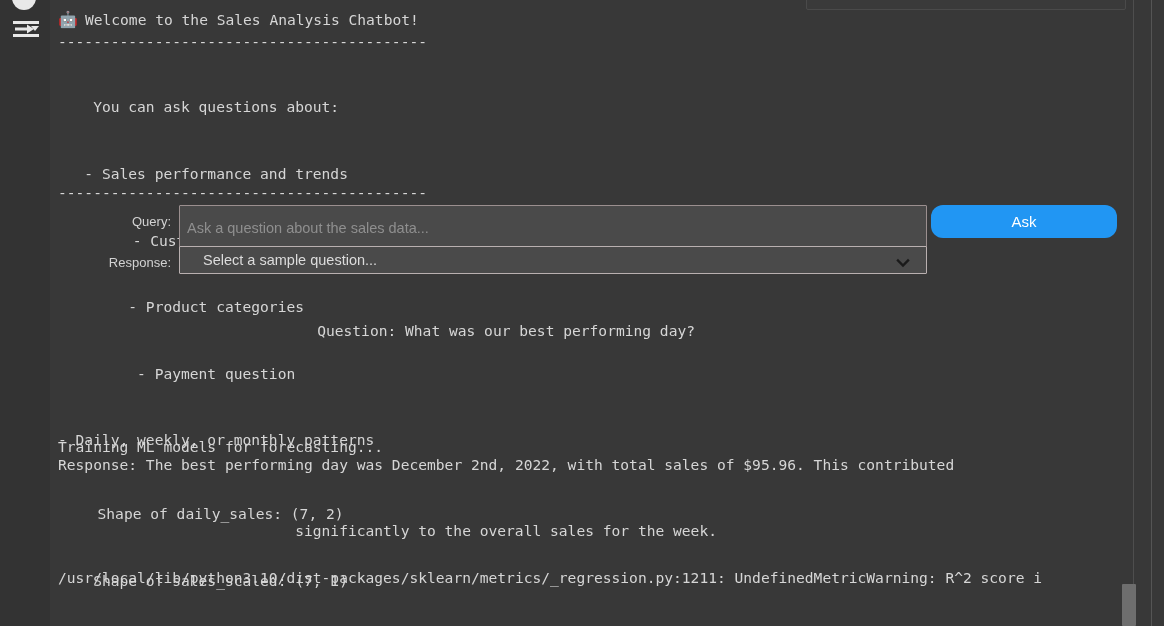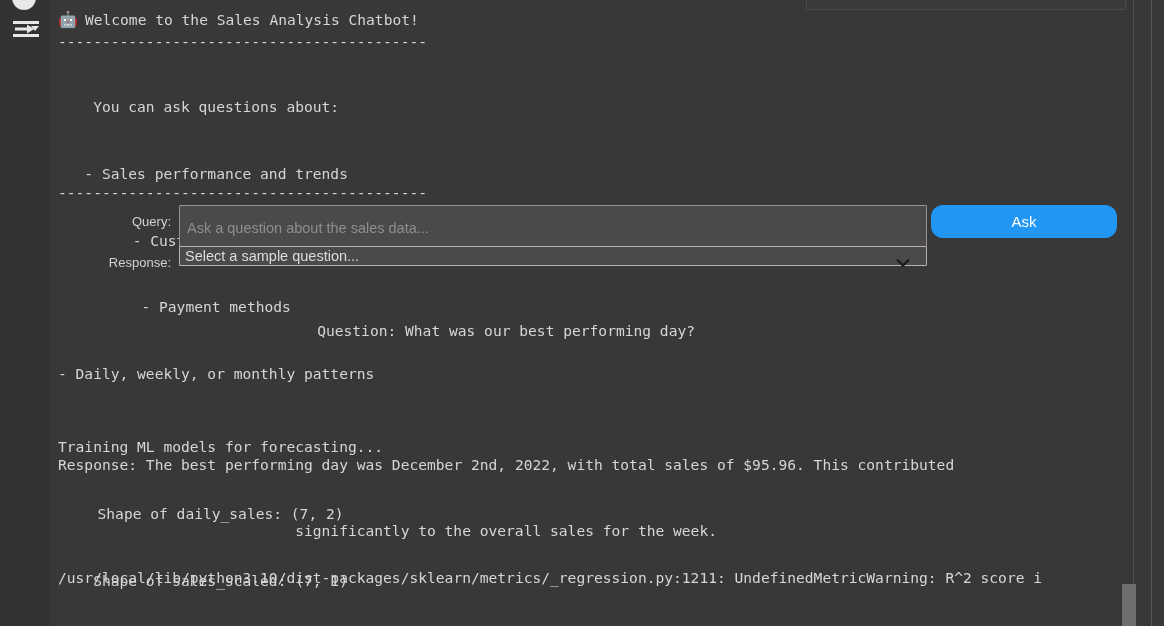--- a/index.html
+++ b/index.html
@@ -152,29 +152,29 @@
     border: none;
     border-radius: 12px;
     color: #ffffff;
     font-family: "Liberation Sans", sans-serif;
     font-size: 15px;
     cursor: pointer;
   }
   .examples-select {
     position: absolute;
     left: 121px; top: 0;
-    width: 748px; height: 20px;
+    width: 748px; height: 28px;
     box-sizing: border-box;
     background: #4a4a4a;
     border: 1px solid #b9b0b0;
     border-radius: 1px;
     color: #dcdcdc;
     font-family: "Liberation Sans", sans-serif;
     font-size: 14.5px;
-    padding: 0 5px;
+    padding: 0 23px;
     appearance: none;
     -webkit-appearance: none;
     outline: none;
     cursor: pointer;
   }
   .select-chevron {
     position: absolute;
     left: 838px; top: 10px;
     width: 14px; height: 14px;
     pointer-events: none;
@@ -237,21 +237,22 @@
       <span class="bot-emoji">🤖</span>
       <span class="mono">Welcome to the Sales Analysis Chatbot!</span>
     </div>
 
     <div class="mono sep s1">------------------------------------------</div>
 
     <div class="mono intro">
       <div>You can ask questions about:</div>
       <div>- Sales performance and trends</div>
       <div>- Customer behavior</div>
-      <div>- Payment methods</div>
+      <div>- Product categories</div>
+      <div>- Payment question</div>
       <div>- Daily, weekly, or monthly patterns</div>
     </div>
 
     <div class="mono sep s2">------------------------------------------</div>
 
     <div class="form">
 
       <div class="form-row">
         <div class="form-label">Query:</div>
         <input class="query-input" type="text" placeholder="Ask a question about the sales data..." style="">

